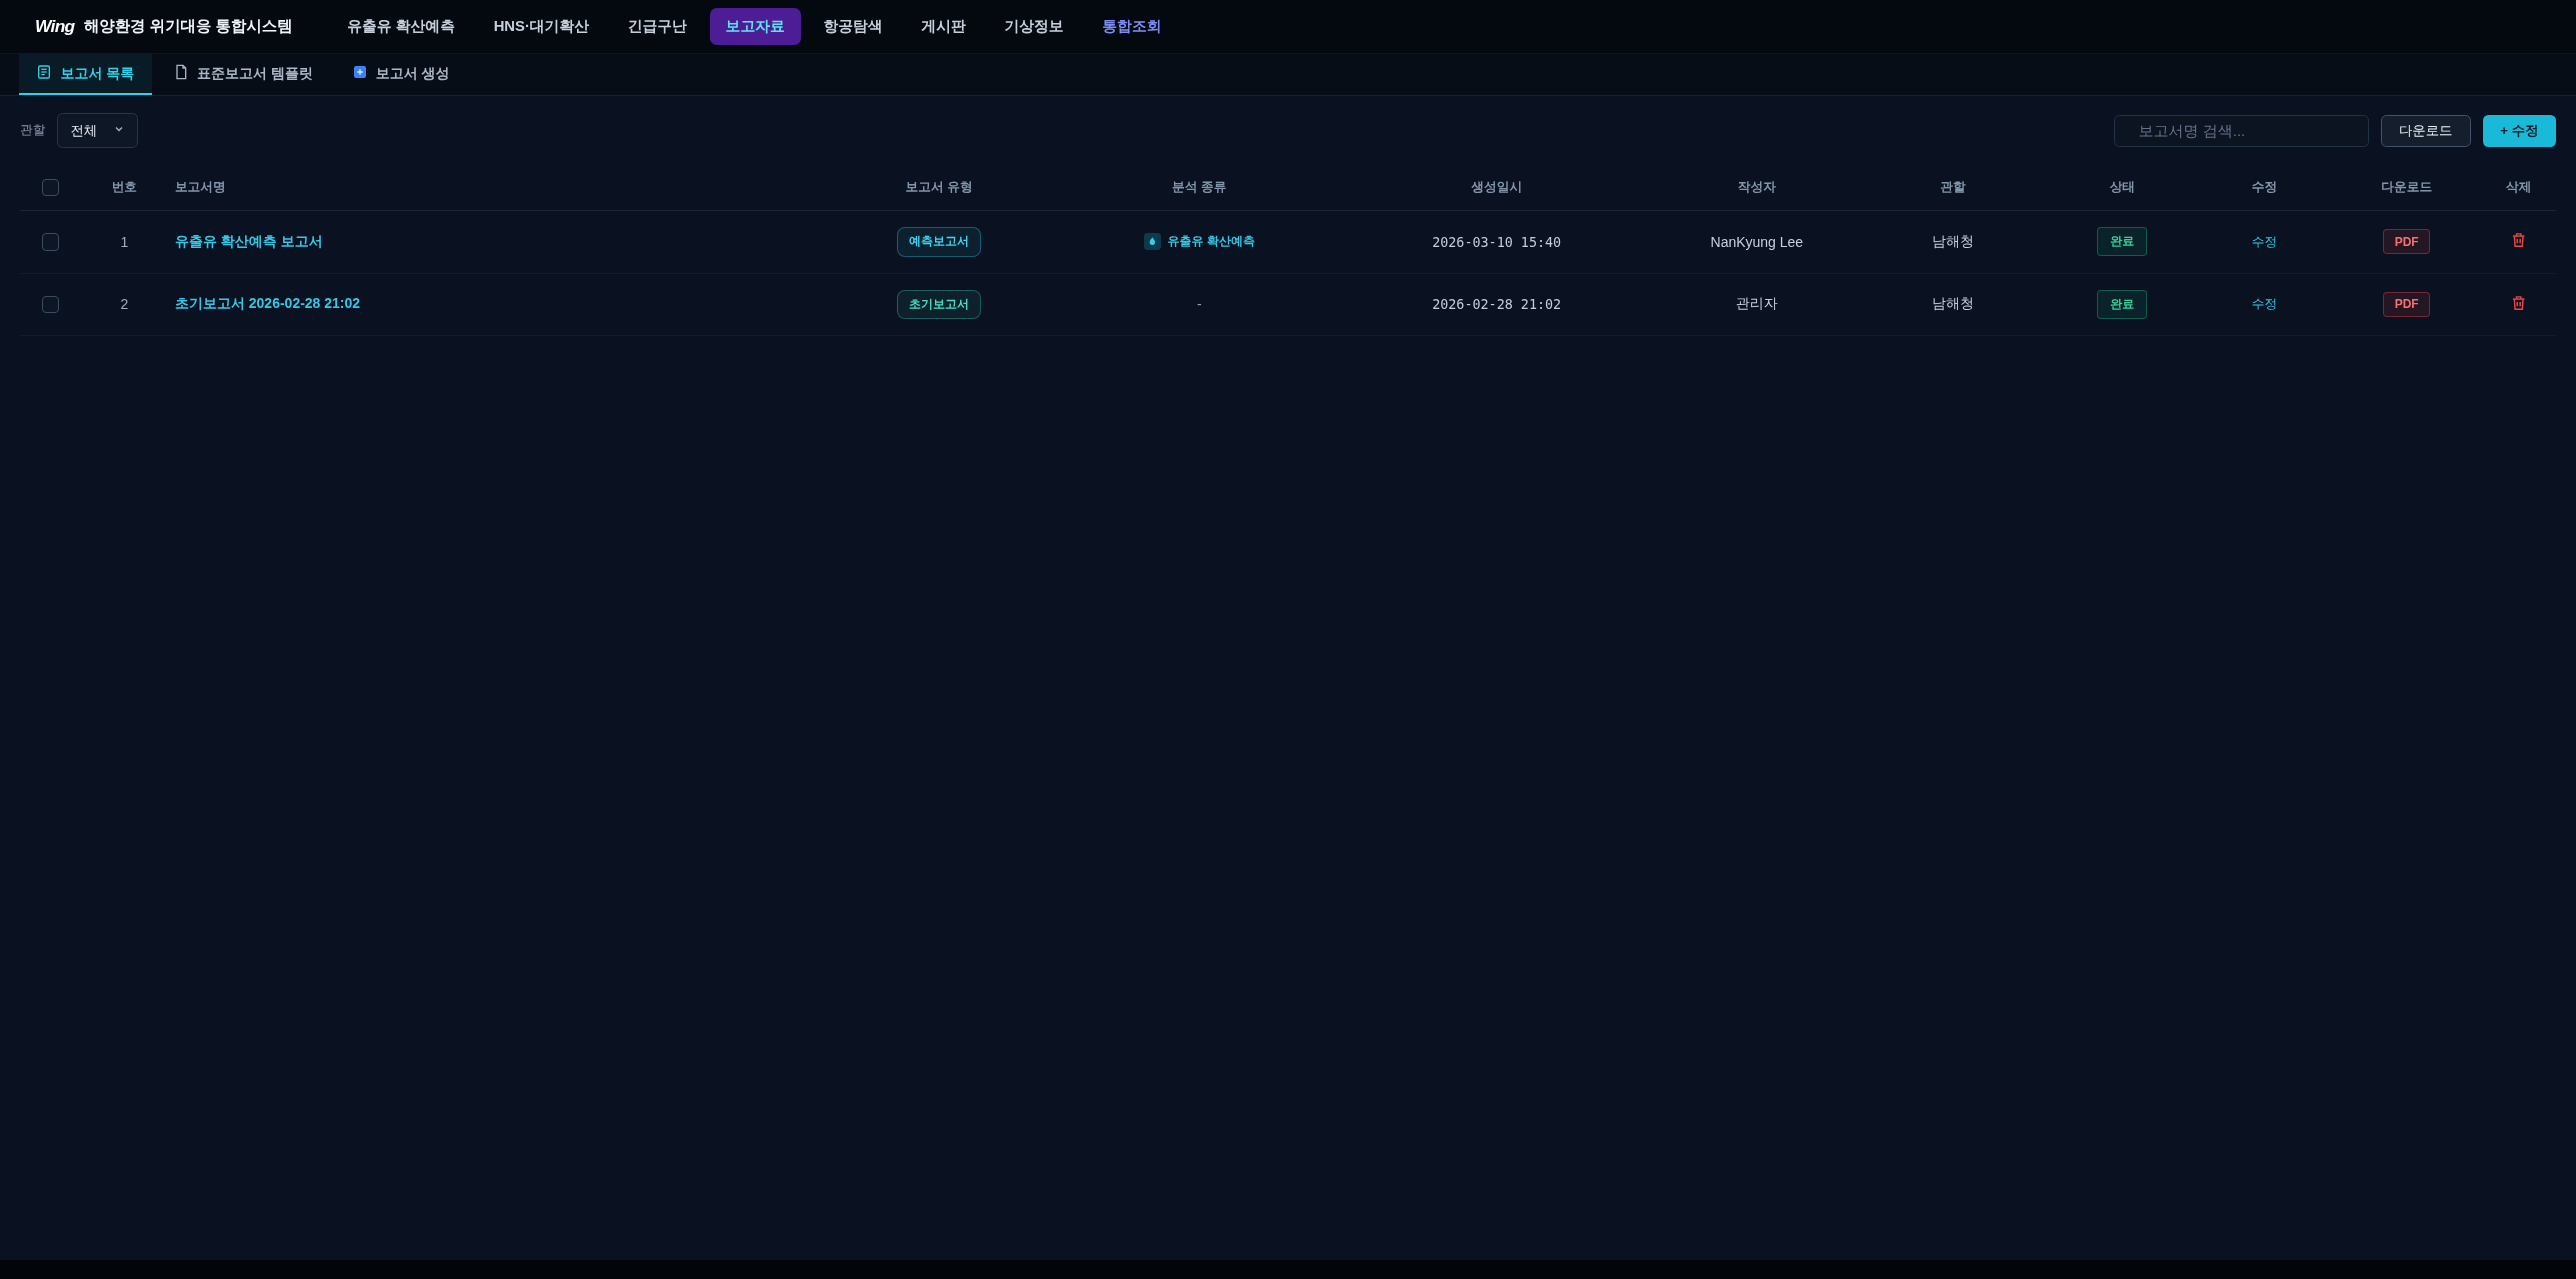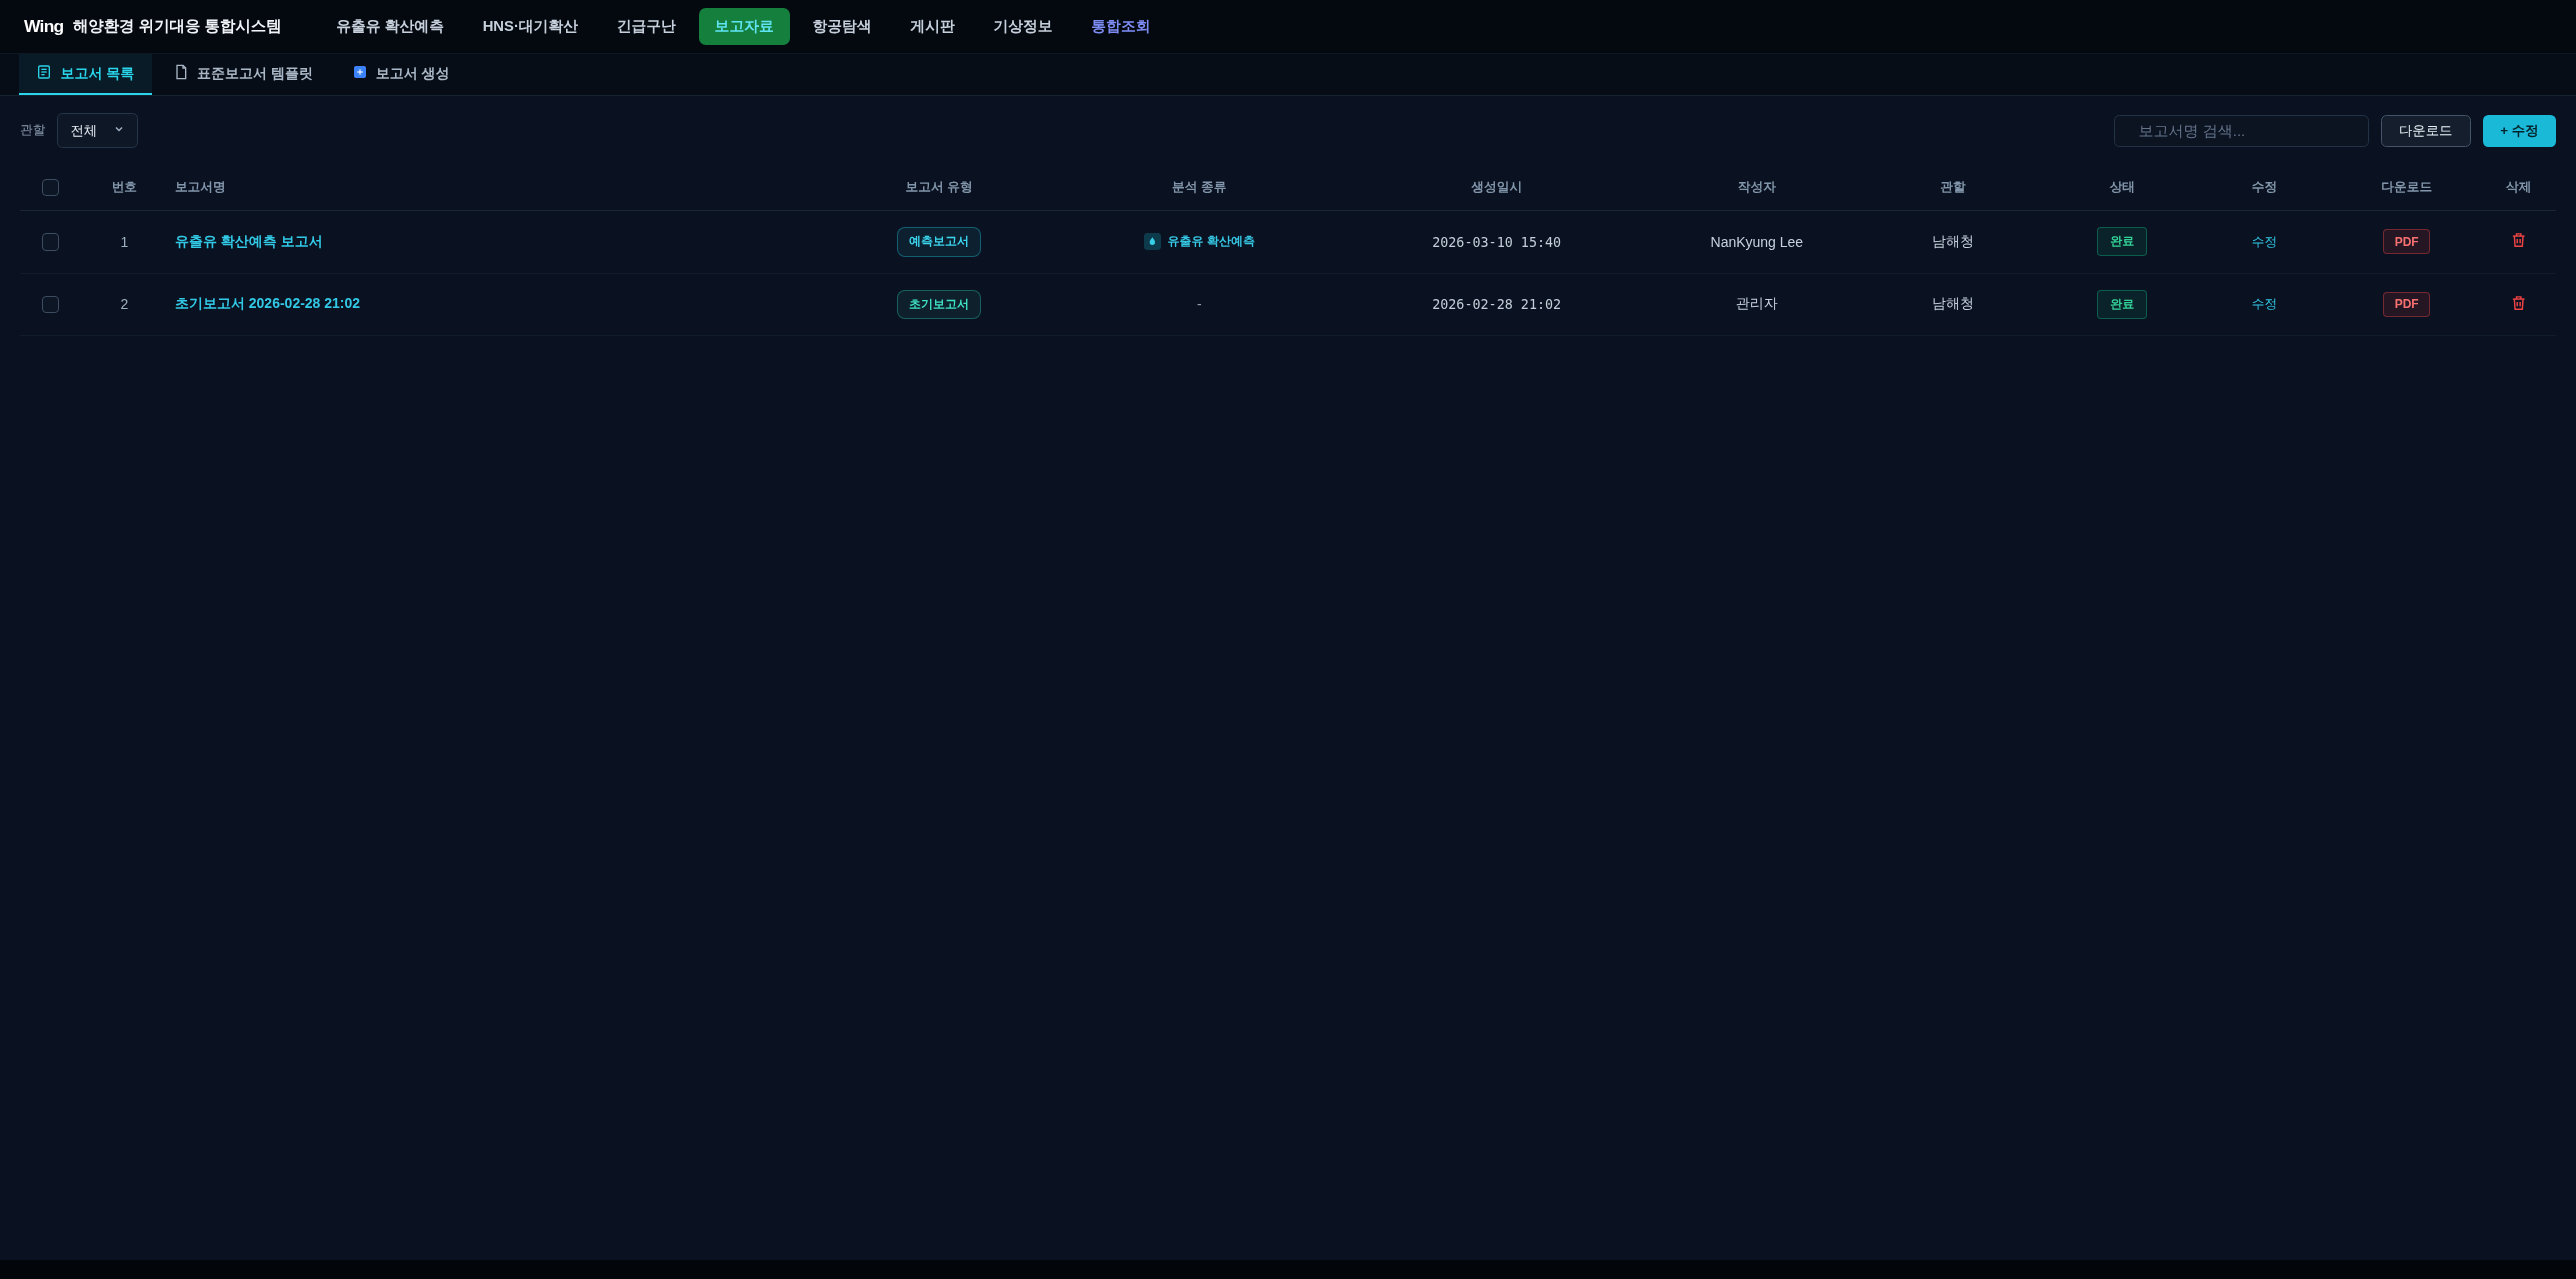--- a/index.html
+++ b/index.html
@@ -13,28 +13,28 @@
   }
 
   
   .topbar {
     height:54px; background:#04080f;
     display:flex; align-items:center;
     padding:0 24px; gap:6.7px;
     border-bottom:0.7px solid #0d1625;
   }
   .brand { display:flex; align-items:center; gap:9.4px; cursor:pointer; }
-  .brand-mark { font-size:17.4px; font-weight:800; color:#ffffff; letter-spacing:-0.7px; }
+  .brand-mark { font-size:17.4px; font-weight:800; font-style:italic; color:#ffffff; letter-spacing:-0.7px;margin-left:11px; }
   .brand-title { font-size:15.4px; font-weight:700; color:#f1f5f9; white-space:nowrap; }
   .nav { display:flex; align-items:center; gap:6.7px; margin-left:32px; }
   .nav-item {
     font-size:14.8px; font-weight:600; color:#c6d0dc;
     padding:8.7px 16px; border-radius:6.7px; cursor:pointer; white-space:nowrap;
   }
-  .nav-item.active { background:#15803d; color:#5fe3f2; }
+  .nav-item.active { background:#4c1d95; color:#5fe3f2; }
   .nav-item.special { color:#7e8df6; }
   .top-right { margin-left:auto; display:flex; align-items:center; gap:17.4px; }
   .incident-badge {
     display:flex; align-items:center; gap:8px;
     background:rgba(239,68,68,0.10); border:0.7px solid rgba(239,68,68,0.45);
     color:#f87171; font-size:13.4px; font-weight:600;
     padding:6.7px 14.8px; border-radius:6.7px; white-space:nowrap;
   }
   .incident-dot { width:8.7px; height:8.7px; border-radius:50%; background:#ef4444; }
   .bell { display:flex; align-items:center; cursor:pointer; }

